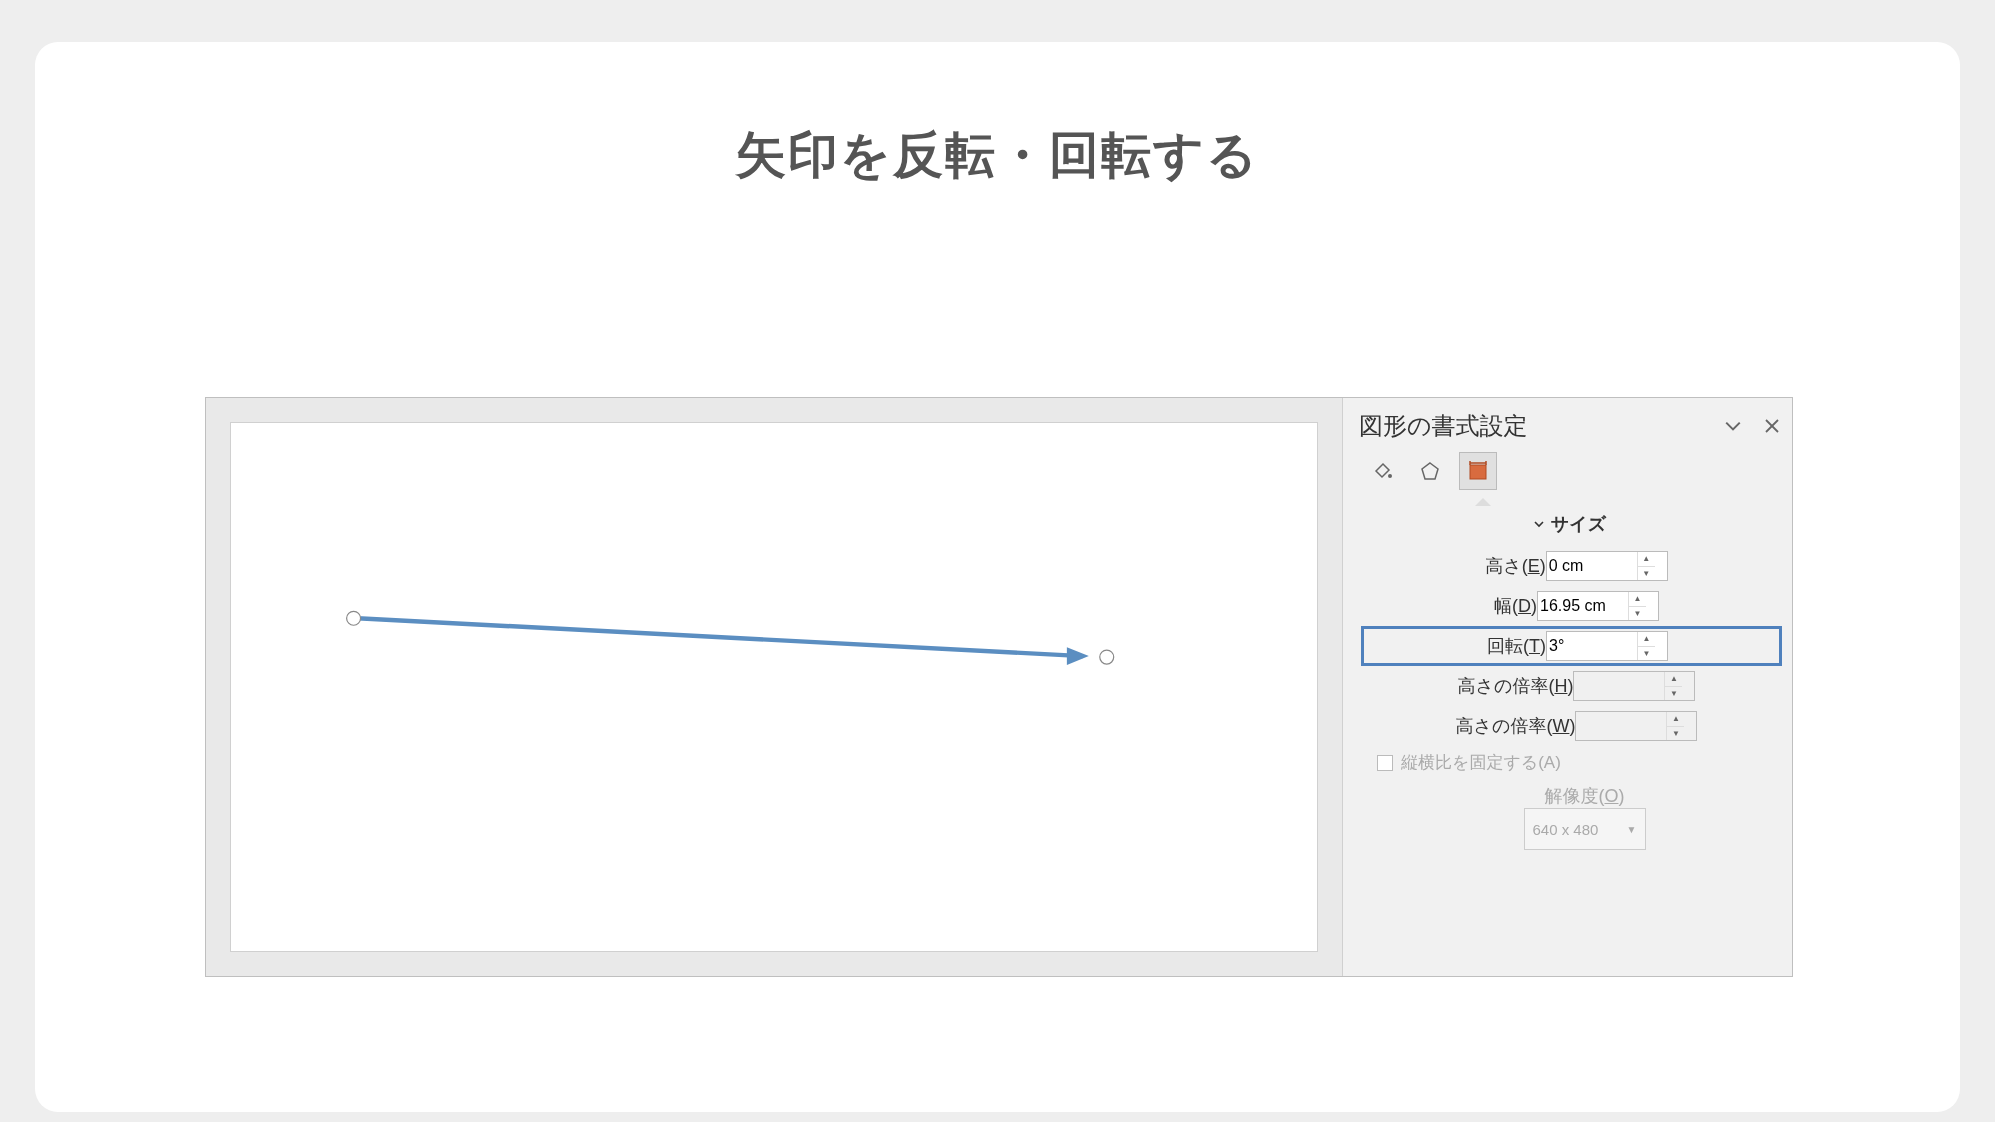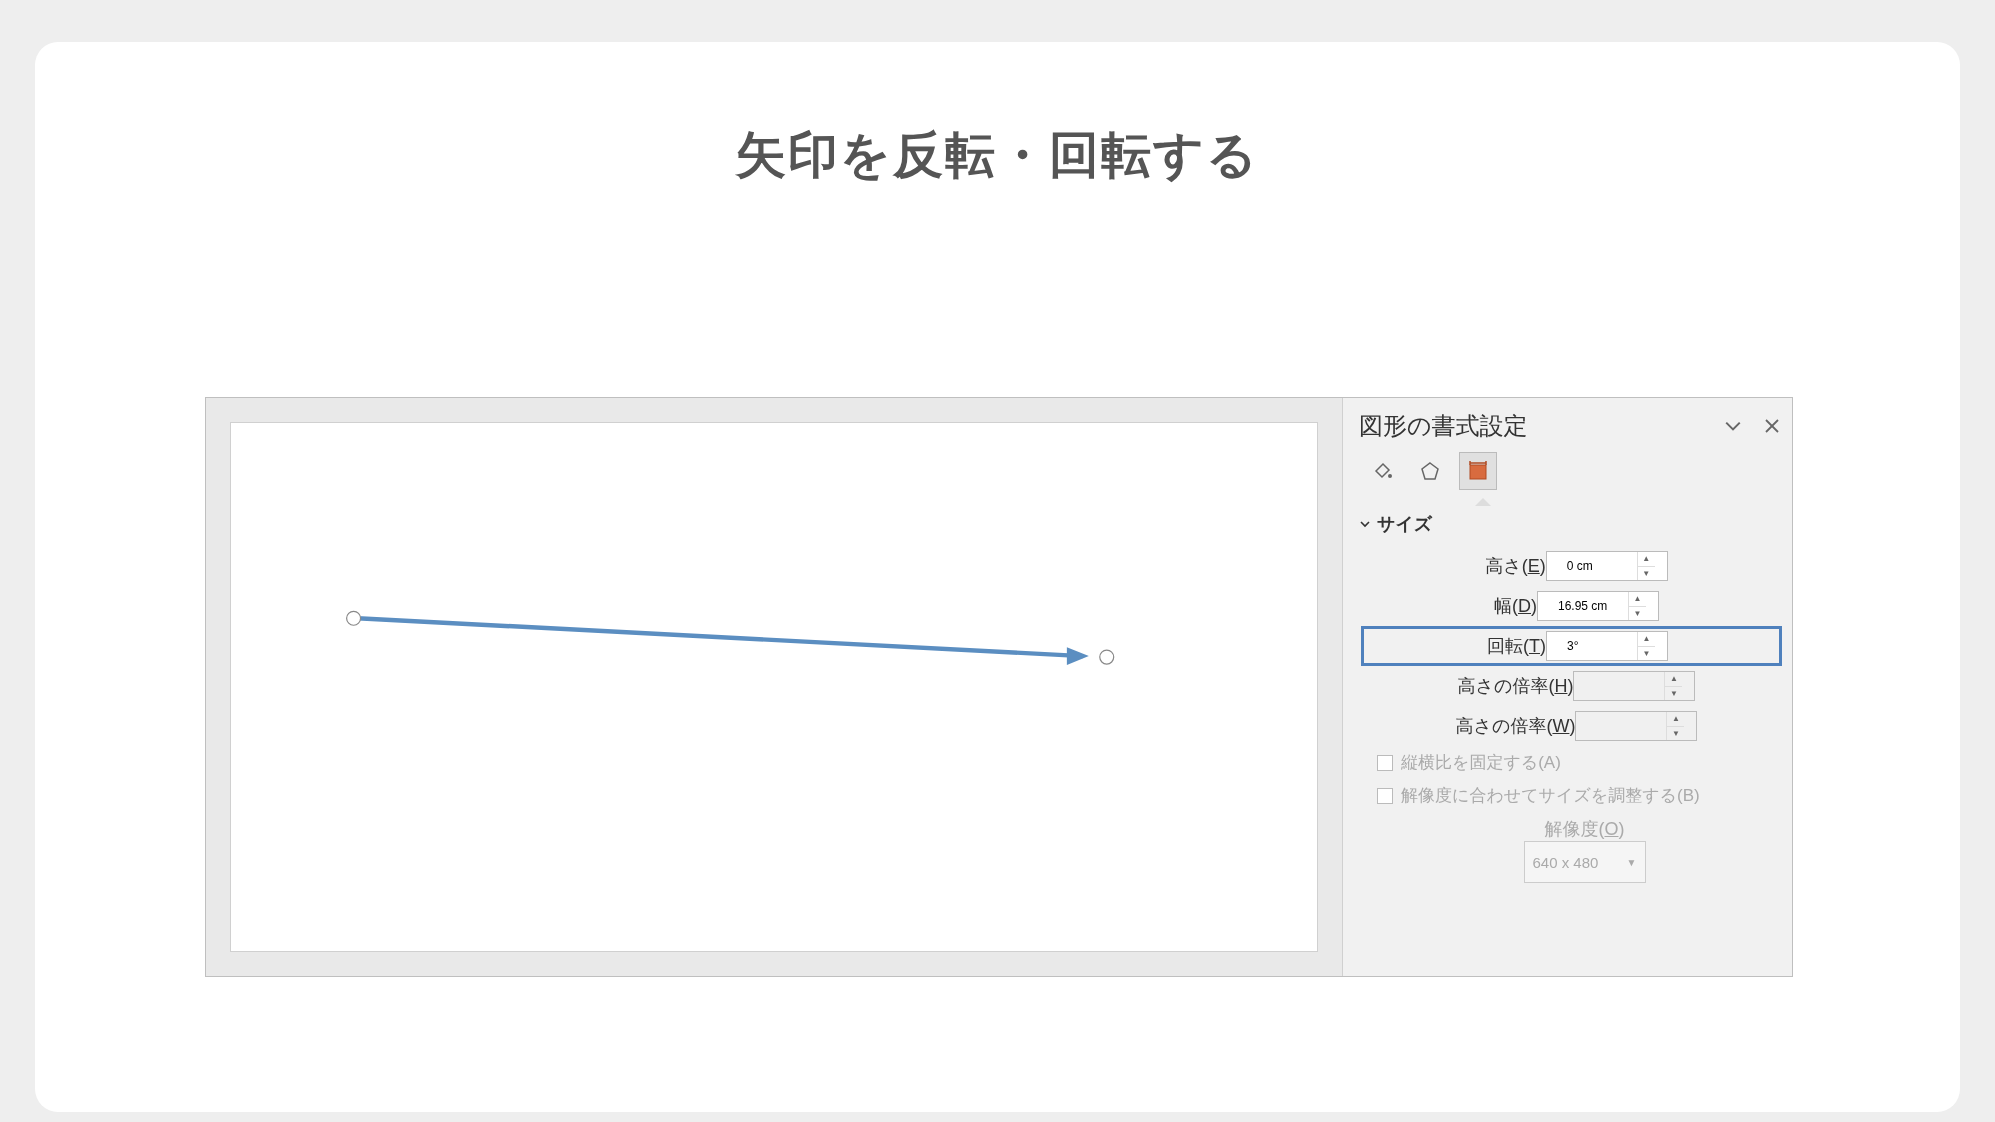--- a/index.html
+++ b/index.html
@@ -129,20 +129,21 @@
   }
 
   .section-header {
     display: flex;
     align-items: center;
     gap: 6px;
     font-weight: 700;
     font-size: 18px;
     color: #333;
     margin-bottom: 10px;
+    justify-content: center;
   }
   .section-caret {
     width: 12px; height: 12px;
   }
 
   .field-row {
     display: flex;
     align-items: center;
     justify-content: center;
     padding: 5px 4px 5px 18px;
@@ -157,22 +158,22 @@
     border: 1px solid #bbb;
     background: #fff;
     height: 30px;
     width: 122px;
   }
   .spinner.disabled { background: #f0f0f0; color: #aaa; }
   .spinner input {
     border: none;
     outline: none;
     width: 90px;
-    padding: 0 20px;
-    font-size: 12px;
+    padding: 0 2px;
+    font-size: 16px;
     background: transparent;
     font-family: inherit;
   }
   .spin-btns {
     display: flex;
     flex-direction: column;
     width: 18px;
     border-left: 1px solid #ddd;
   }
   .spin-btns div {
@@ -347,26 +348,20 @@
           </div>
         </div>
       </div>
 
       <div class="check-row">
         <div class="box"></div>
         <span>
           <span>縦横比を固定する(</span><span class="u">A</span><span>)</span>
         </span>
       </div>
-      <div class="check-row">
-        <div class="box"></div>
-        <span>
-          <span>解像度に合わせてサイズを調整する(</span><span class="u">B</span><span>)</span>
-        </span>
-      </div>
 
       <div class="field-row disabled" style="padding-left:34px">
         <span>
           <span>解像度(</span><span class="u">O</span><span>)</span>
         </span>
         <div class="dropdown">
           <span>640 x 480</span>
           <span class="tri">▼</span>
         </div>
       </div>

